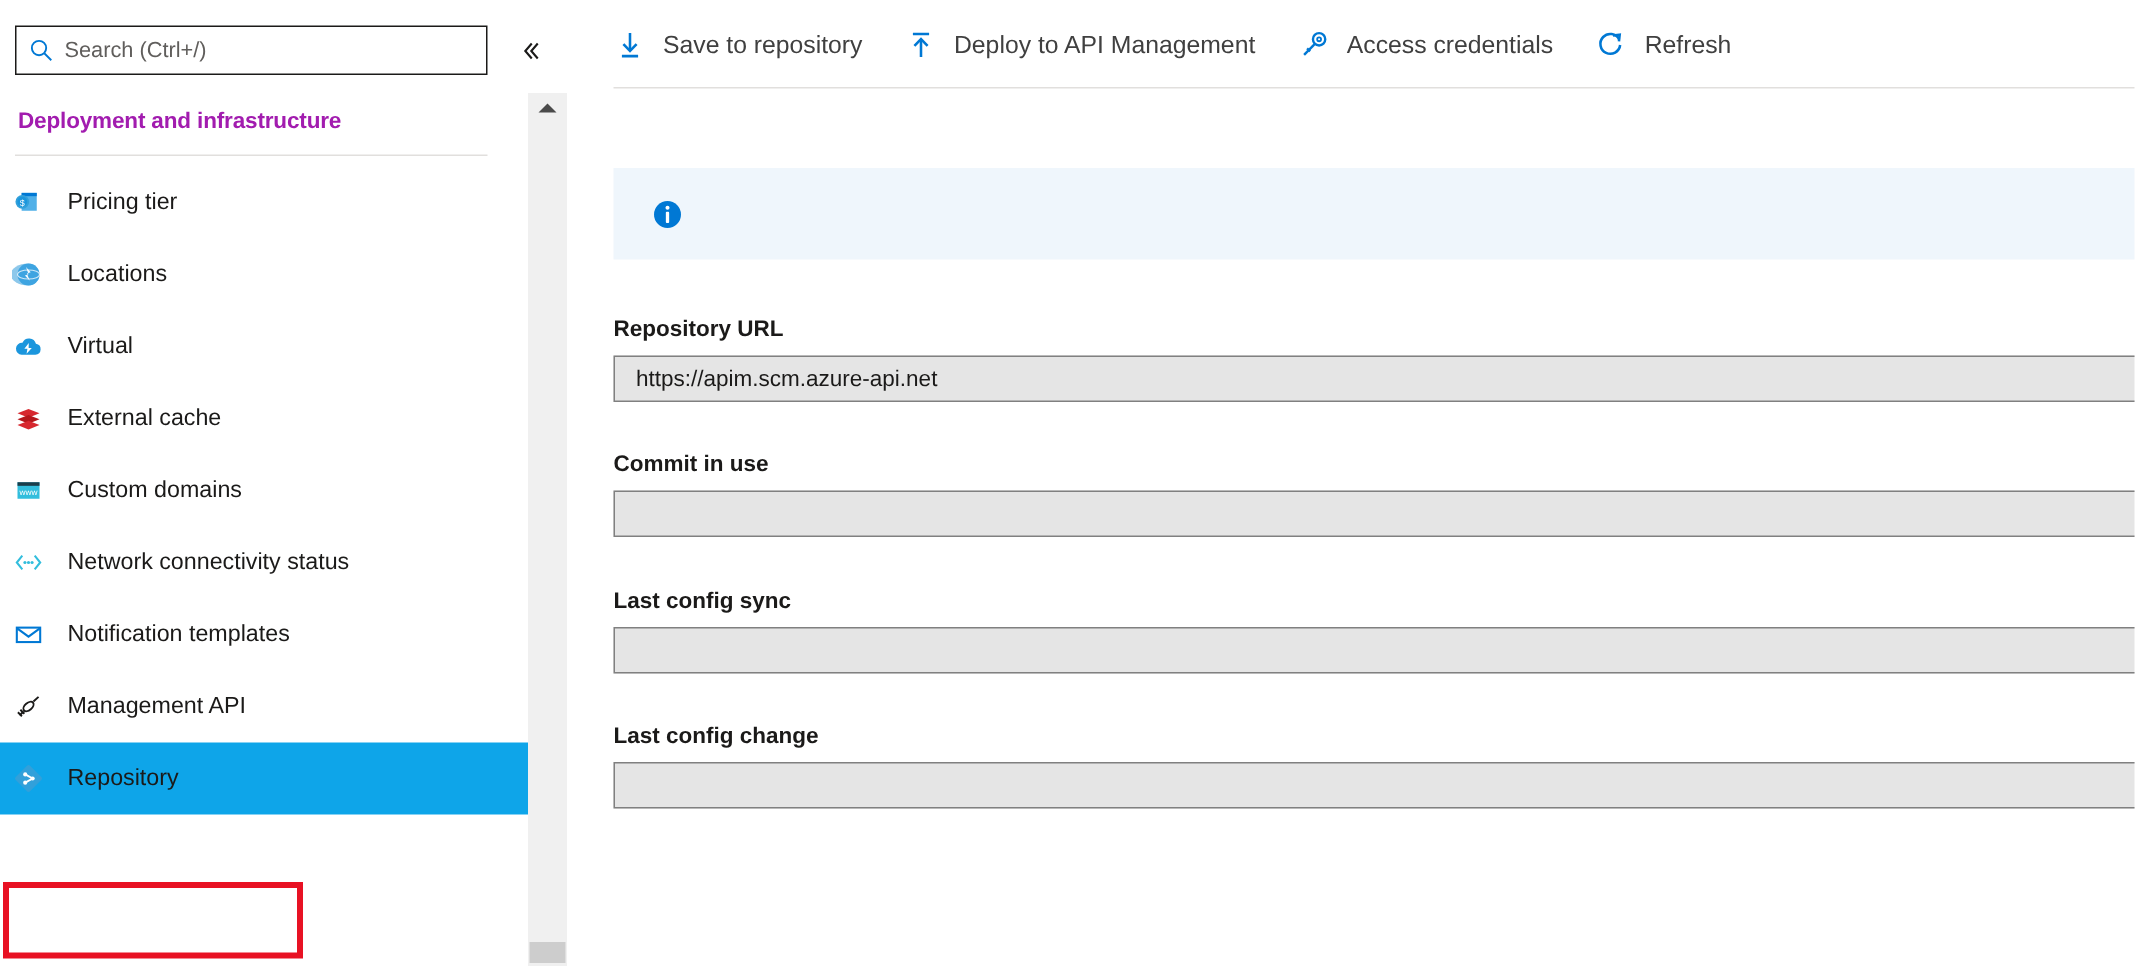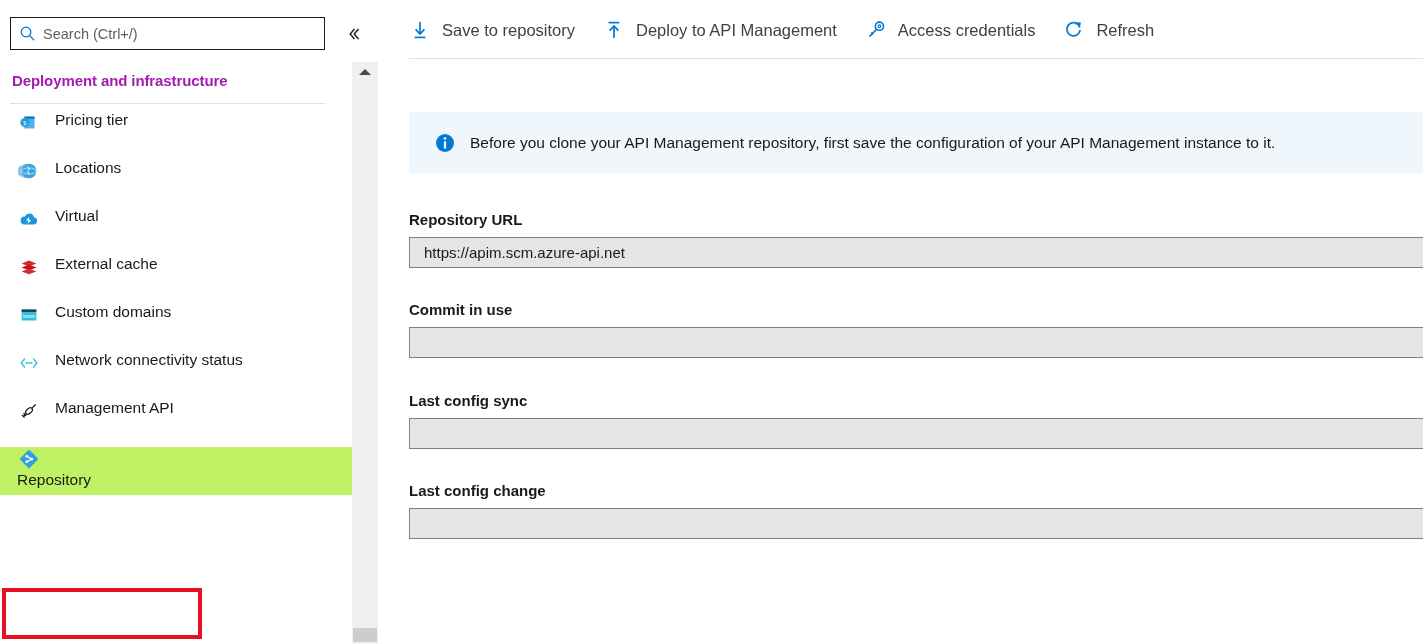--- a/index.html
+++ b/index.html
@@ -53,32 +53,32 @@
   }
   .section-divider {
     position: absolute; left: 10px; top: 103px;
     width: 315px; height: 1px; background: #e1dfdd;
   }
 
   .nav-list { position: absolute; left: 0; top: 111px; width: 352px; }
   .nav-item {
     position: relative;
     height: 48px;
-    display: flex; align-items: flex-start;
-    padding-left: 17px;
+    display: flex; align-items: center;
+    padding-left: 7px;
     cursor: pointer;
     font-size: 15.5px; color: #1b1a19;
   }
   .nav-item .ico {
     width: 24px; height: 24px;
     flex: 0 0 auto;
     margin-right: 14px;
     display: flex; align-items: center; justify-content: center;
   }
-  .nav-item.selected { background: #bef264; flex-direction: column; }
+  .nav-item.selected { background: #0ea5e9; }
   .nav-label { white-space: nowrap; }
 
   
   .annot-box {
     position: absolute; left: 2px; top: 588px;
     width: 200px; height: 51px;
     border: 4px solid #e81123;
     pointer-events: none;
   }
 
@@ -259,20 +259,29 @@
             <polyline points="16.5,7 20.5,12 16.5,17" fill="none" stroke="#32bedd" stroke-width="1.5"></polyline>
             <circle cx="9.4" cy="12" r="1.15" fill="#32bedd"></circle>
             <circle cx="12" cy="12" r="1.15" fill="#32bedd"></circle>
             <circle cx="14.6" cy="12" r="1.15" fill="#32bedd"></circle>
           </svg>
         </span>
         <span class="nav-label">Network connectivity status</span>
       </div>
 
 
+      <div class="nav-item">
+        <span class="ico">
+          <svg viewBox="0 0 24 24" width="22" height="22">
+            <rect x="3.5" y="7" width="17" height="10.5" fill="none" stroke="#0078d4" stroke-width="1.5"></rect>
+            <polyline points="3.5,7.4 12,13.6 20.5,7.4" fill="none" stroke="#0078d4" stroke-width="1.5"></polyline>
+          </svg>
+        </span>
+        <span class="nav-label">Notification templates</span>
+      </div>
 
       <div class="nav-item">
         <span class="ico">
           <svg viewBox="0 0 24 24" width="22" height="22">
             <ellipse cx="12" cy="12" rx="4.3" ry="2.6" transform="rotate(-40 12 12)" fill="none" stroke="#1b1a19" stroke-width="1.4"></ellipse>
             <line x1="15.6" y1="8.4" x2="19.3" y2="5" stroke="#1b1a19" stroke-width="1.4"></line>
             <line x1="8.4" y1="15.6" x2="5.6" y2="18.4" stroke="#1b1a19" stroke-width="1.4"></line>
             <line x1="4.3" y1="16.2" x2="7.2" y2="19.1" stroke="#1b1a19" stroke-width="1.4"></line>
             <line x1="6.1" y1="14.4" x2="9" y2="17.3" stroke="#1b1a19" stroke-width="1.4"></line>
           </svg>
@@ -356,21 +365,20 @@
     <div class="toolbar-divider"></div>
 
     <div class="info-banner">
       <span class="ico">
         <svg viewBox="0 0 22 22" width="22" height="22">
           <circle cx="11" cy="11" r="9" fill="#0078d4"></circle>
           <circle cx="11" cy="6.5" r="1.35" fill="#ffffff"></circle>
           <rect x="9.9" y="9.2" width="2.2" height="7.4" rx="0.6" fill="#ffffff"></rect>
         </svg>
       </span>
-      <span class="info-text">Before you clone your API Management repository, first save the configuration of your API Management instance to it.</span>
     </div>
 
     <div class="field f1">
       <span class="field-label">Repository URL</span>
       <input class="field-input" type="text" readonly="" value="https://apim.scm.azure-api.net" style="">
     </div>
 
     <div class="field f2">
       <span class="field-label">Commit in use</span>
       <input class="field-input" type="text" readonly="" value="" style="">

